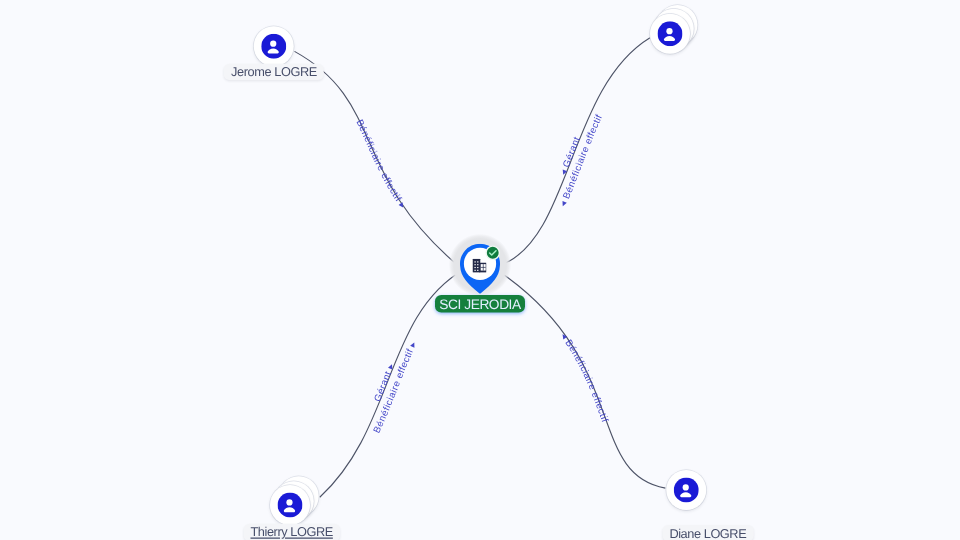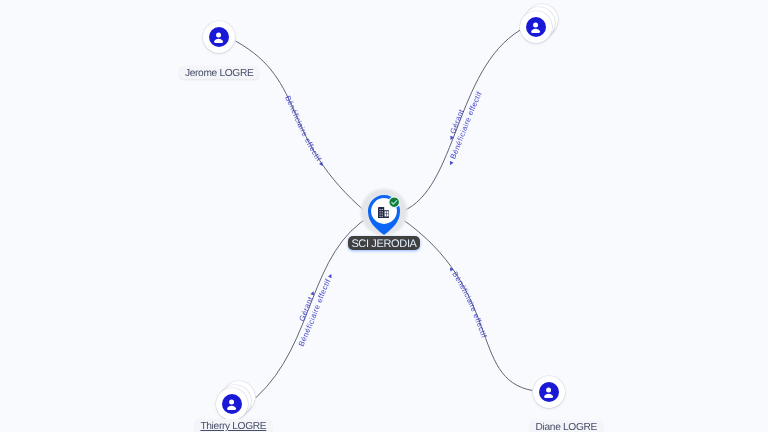--- a/index.html
+++ b/index.html
@@ -15,21 +15,21 @@
   .edge-path{fill:none;stroke:#4d5367;stroke-width:0.9;}
   .elabel{font-family:"Liberation Sans",sans-serif;font-size:7.6px;fill:#4346c8;
           letter-spacing:0.38px;}
   .node{position:absolute;}
   .pcirc{position:absolute;border-radius:50%;background:#fff;
          box-shadow:0 1px 2.5px rgba(40,45,70,.13),0 0 0 .55px rgba(219,222,232,.85);}
   .chip{position:absolute;border-radius:4.5px;background:#f4f5f8;
         color:#474e6a;font-size:10.2px;line-height:11.3px;white-space:nowrap;letter-spacing:-0.33px;
         padding:2.2px 5.5px 0 5.5px;text-align:center;
         box-shadow:0 1px 2px rgba(30,35,60,.09);}
-  .chip-co{background:#404040;color:#e2efff;font-size:11.0px;border-radius:5px;
+  .chip-co{background:#15803d;color:#e2efff;font-size:11.0px;border-radius:5px;
            padding:2.4px 3.2px 0 3.2px;line-height:11.8px;letter-spacing:-0.35px;
            box-shadow:0 1px 3px rgba(12,102,245,.45);}
 </style>
 </head>
 <body>
 
 <div id="stage">
   <svg class="layer" id="edges">
       <defs>
         <path d="M235.6,41.1 C308.5,81.4 279,138.3 366.7,212.7" id="tp0" fill="none" stroke="none"></path>
@@ -59,21 +59,21 @@
   <div id="nodes">
       <div class="node" style="left: 0px; top: 0px;">
         <div class="pcirc" style="left: 203.4px; top: 21.4px; width: 32px; height: 32px; display: flex; align-items: center; justify-content: center;">
           <svg width="20" height="20" viewBox="0 0 24 24">
             <circle cx="12" cy="12" r="12" fill="#1a1ad6"></circle>
             <circle cx="11.5" cy="9.5" r="3.0" fill="#fff"></circle>
             <path d="M11.5 14.15c-2.45 0-4.5 1.45-5.25 3.0-.42.88.22 1.9 1.2 1.9h8.1c.98 0 1.62-1.02 1.2-1.9-.75-1.55-2.8-3.0-5.25-3.0Z" fill="#fff"></path>
           </svg>
         </div>
       </div>
-      <div class="chip" style="left: 179.4px; top: 66px;">Jerome LOGRE</div>
+      <div class="chip" style="left: 179.4px; top: 51px;">Jerome LOGRE</div>
       <div class="node" style="left: 0px; top: 0px;">
         <div class="pcirc" style="left: 526.4px; top: 4.2px; width: 32px; height: 32px;"></div>
         <div class="pcirc" style="left: 523px; top: 7.3px; width: 32px; height: 32px;"></div>
         <div class="pcirc" style="left: 519.7px; top: 10.6px; width: 32px; height: 32px; display: flex; align-items: center; justify-content: center;">
           <svg width="20" height="20" viewBox="0 0 24 24">
             <circle cx="12" cy="12" r="12" fill="#1a1ad6"></circle>
             <circle cx="11.5" cy="9.5" r="3.0" fill="#fff"></circle>
             <path d="M11.5 14.15c-2.45 0-4.5 1.45-5.25 3.0-.42.88.22 1.9 1.2 1.9h8.1c.98 0 1.62-1.02 1.2-1.9-.75-1.55-2.8-3.0-5.25-3.0Z" fill="#fff"></path>
           </svg>
         </div>

